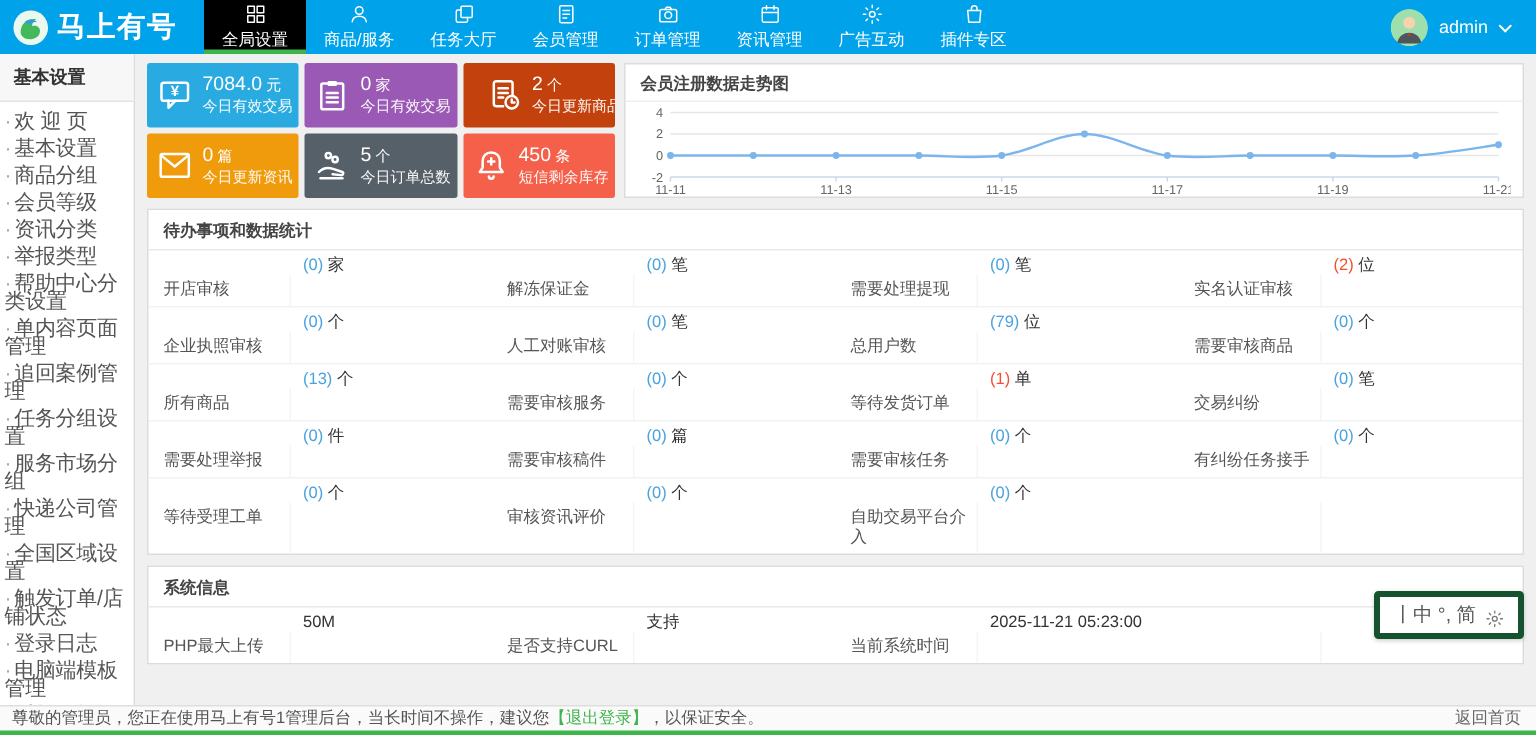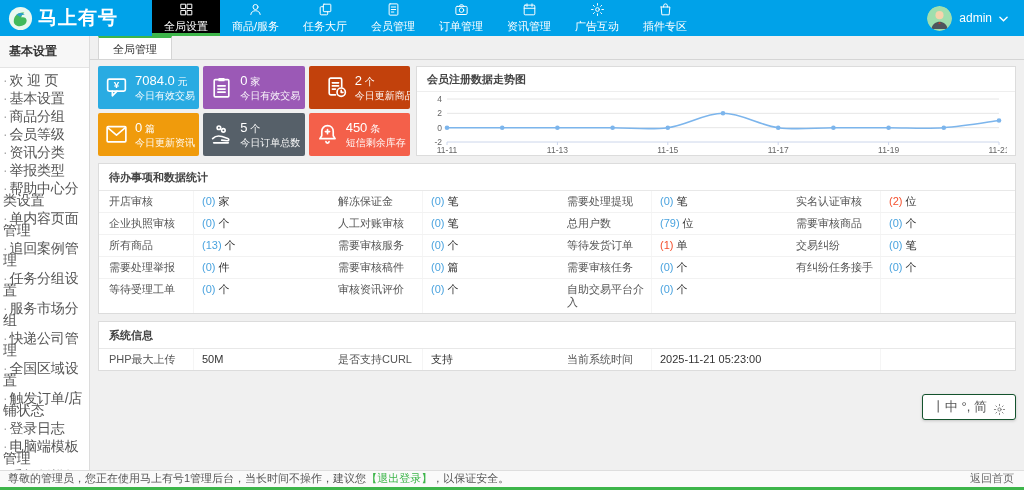--- a/index.html
+++ b/index.html
@@ -2,21 +2,21 @@
 <html><head>
 <meta charset="utf-8">
 <style>
   * { box-sizing: border-box; margin: 0; padding: 0; }
   html, body { width: 1024px; height: 490px; overflow: hidden; }
   body { font-family: "Liberation Sans", sans-serif; background: #f0f0f0; }
   .app { width: 1024px; height: 490px; display: flex; flex-direction: column; }
 
   
   .navbar { height: 36px; background: #00a2e9; display: flex; align-items: stretch; color: #fff; flex-shrink: 0; }
-  .logo { display: flex; align-items: center; gap: 5px; padding: 0 8px; width: 152px; flex-shrink: 0; }
+  .logo { display: flex; align-items: center; gap: 5px; padding: 0 8px; width: 136px; flex-shrink: 0; }
   .logo-ic svg { display: block; }
   .logo-text { font-size: 19px; font-weight: bold; letter-spacing: 1px; white-space: nowrap; }
   .nav-menu { display: flex; }
   .nav-item { display: flex; flex-direction: column; align-items: center; justify-content: center; gap: 2px; padding: 0 12px; font-size: 11px; cursor: pointer; position: relative; white-space: nowrap; }
   .nav-item.active { background: #000000; }
   .nav-item.active::after { content: ''; position: absolute; left: 0; right: 0; bottom: 0; height: 3px; background: #3db54a; }
   .nav-ic { color: #fff; height: 15px; }
   .nav-ic svg { width: 15px; height: 15px; display: block; }
   .nav-user { margin-left: auto; display: flex; align-items: center; gap: 7px; padding: 0 16px; font-size: 12px; cursor: pointer; }
   .avatar { width: 25px; height: 25px; border-radius: 50%; overflow: hidden; }
@@ -47,26 +47,26 @@
   .card-label { font-size: 10px; opacity: .95; margin-top: 1px; }
 
   .chart-panel { flex: 1; background: #fff; border: 1px solid #dcdcdc; height: 90px; overflow: hidden; }
   .panel-title { font-size: 11px; font-weight: bold; color: #444; padding: 5px 10px 4px; border-bottom: 1px solid #eee; }
   .chart-area { padding: 1px 4px 0; }
 
   .panel { background: #fff; border: 1px solid #dcdcdc; margin-top: 7px; }
   .panel-header { font-size: 11px; font-weight: bold; color: #444; padding: 6px 10px 5px; border-bottom: 1px solid #e8e8e8; }
   .stat-row { display: grid; grid-template-columns: 95px 1fr 95px 1fr 95px 1fr 95px 1fr; border-bottom: 1px solid #f2f2f2; }
   .stat-row:last-child { border-bottom: none; }
-  .cell-label { font-size: 11px; color: #555; padding: 4px 4px 4px 10px; line-height: 13px; border-right: 1px solid #f5f5f5; }
+  .cell-label { font-size: 11px; color: #555; padding: 4px 4px 4px 10px; line-height: 13px; border-right: 1px solid #f5f5f5; margin-top: 16px; }
   .cell-value { font-size: 11px; color: #333; padding: 4px 8px; line-height: 13px; }
   .cell-value .num { color: #4aa3df; cursor: pointer; }
   .cell-value .num.red { color: #f4502e; }
 
-  .ime-bar { position: absolute; right: 8px; top: 358px; background: #fff; border: 1px solid #14532d; border-radius: 3px; padding: 3px 9px; display: flex; align-items: flex-end; gap: 6px; font-size: 13px; color: #555; box-shadow: 0 1px 3px rgba(0,0,0,.18); }
+  .ime-bar { position: absolute; right: 8px; top: 358px; background: #fff; border: 4px solid #14532d; border-radius: 3px; padding: 3px 9px; display: flex; align-items: flex-end; gap: 6px; font-size: 13px; color: #555; box-shadow: 0 1px 3px rgba(0,0,0,.18); }
   .ime-gear { color: #777; height: 13px; cursor: pointer; }
   .ime-gear svg { width: 13px; height: 13px; display: block; }
 
   
   .footer { height: 20px; background: #fafafa; border-top: 1px solid #dedede; border-bottom: 3px solid #3db54a; display: flex; align-items: flex-start; justify-content: space-between; font-size: 11px; color: #555; padding: 0 10px 0 8px; flex-shrink: 0; white-space: nowrap; }
   .logout { color: #3db54a; cursor: pointer; text-decoration: none; }
   .home-link { color: #666; cursor: pointer; text-decoration: none; }
 </style>
 </head>
 <body>
@@ -201,23 +201,20 @@
             <li>登录日志</li>
             <li>电脑端模板管理</li>
             <li>手机版模板管理</li>
             <li>便捷功能管理</li>
             <li>右侧悬浮栏管理</li>
           </ul>
       </div>
     </aside>
 
     <main class="content">
-      <div class="tabstrip">
-        <div class="tab">全局管理</div>
-      </div>
 
       <div class="content-body">
         <div class="top-row">
           <div class="cards">
               <div class="card" style="background: rgb(41, 171, 226);">
                 <span class="card-ic">
                   <svg viewBox="0 0 24 24" fill="none" stroke="currentColor" stroke-width="1.6" stroke-linecap="round" stroke-linejoin="round">
                     <rect x="3.5" y="4" width="17" height="11.5" rx="1.5"></rect>
                     <path d="M8 15.5v4.5l4.5-4.5"></path>
                     <text x="12" y="12.5" font-size="9.5" fill="currentColor" stroke="none" text-anchor="middle" font-weight="bold">¥</text>

